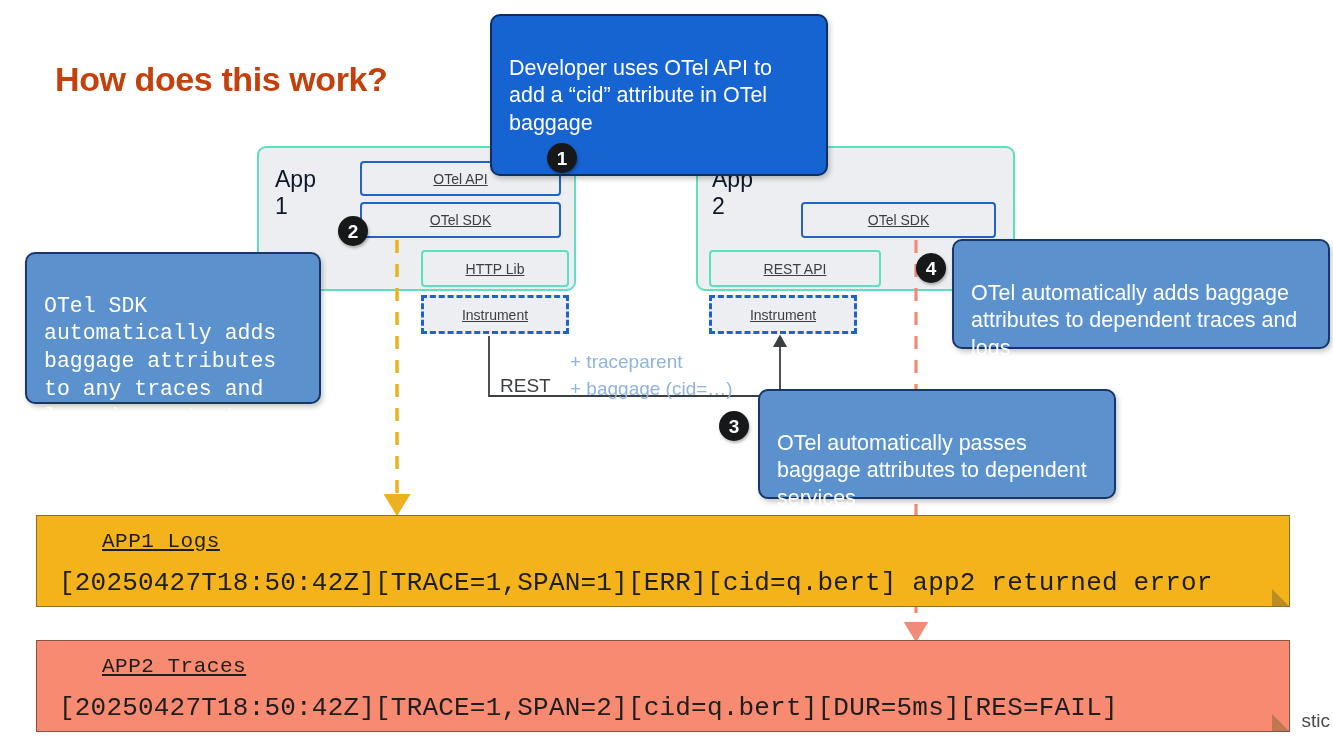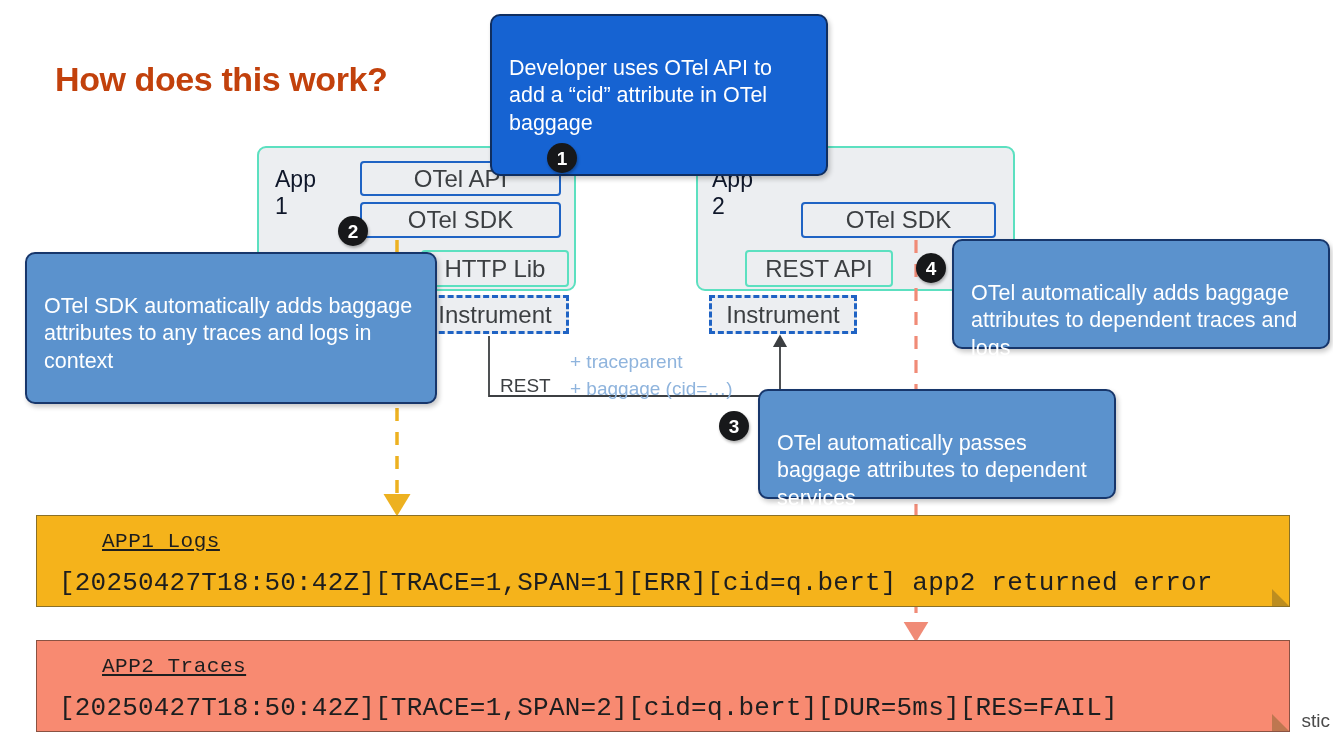--- a/index.html
+++ b/index.html
@@ -44,22 +44,23 @@
   }
 
   
   .chip {
     position: absolute;
     background: #eceef1;
     box-sizing: border-box;
     display: flex;
     align-items: center;
     justify-content: center;
-    font-size: 24px;
+    font-size: 14px;
     color: #3c3f42;
+    text-decoration: underline;
   }
   .chip.solid-blue {
     border: 2.5px solid #1f63c4;
     border-radius: 4px;
   }
   .chip.solid-teal {
     border: 2.5px solid #5ce0c0;
     border-radius: 4px;
   }
   .chip.dashed-blue {
@@ -195,21 +196,21 @@
     <span>Instrument</span>
   </div>
 
   <div class="app-box" style="left:696px; top:146px; width:319px; height:145px;"></div>
   <div class="app-label" style="left:712px; top:166px;">App
 2</div>
 
   <div class="chip solid-blue" style="left:801px; top:202px; width:195px; height:36px;">
     <span>OTel SDK</span>
   </div>
-  <div class="chip solid-teal" style="left:709px; top:250px; width:148px; height:37px;margin-left:36px;">
+  <div class="chip solid-teal" style="left:709px; top:250px; width:172px; height:37px;">
     <span>REST API</span>
   </div>
   <div class="chip dashed-blue" style="left:709px; top:295px; width:148px; height:39px;">
     <span>Instrument</span>
   </div>
 
   <svg id="overlay" viewBox="0 0 1333 740" xmlns="http://www.w3.org/2000/svg">
     <defs>
       <marker id="arrow-amber" markerWidth="9" markerHeight="9" refX="3.2" refY="4.5" orient="auto" markerUnits="strokeWidth">
         <path d="M0,0.6 L0,8.4 L6.4,4.5 z" fill="#edb120"></path>
@@ -230,21 +231,21 @@
   </svg>
 
   <div class="rest-label" style="left:500px; top:375px;">REST</div>
   <div class="rest-attrs" style="left:570px; top:349px;">+ traceparent
 + baggage (cid=…)</div>
 
   <div class="callout strong" style="left:490px; top:14px; width:338px; height:162px;">
     <span>Developer uses OTel API to add a “cid” attribute in OTel baggage</span>
   </div>
 
-  <div class="callout muted" style="left:25px; top:252px; width:412px; height:152px;">
+  <div class="callout muted" style="left:25px; top:252px; width:296px; height:152px;font-family:Liberation Mono, monospace;">
     <span>OTel SDK automatically adds baggage attributes to any traces and logs in context</span>
   </div>
 
   <div class="callout muted" style="left:952px; top:239px; width:378px; height:110px;">
     <span>OTel automatically adds baggage attributes to dependent traces and logs</span>
   </div>
 
   <div class="callout muted" style="left:758px; top:389px; width:358px; height:110px;">
     <span>OTel automatically passes baggage attributes to dependent services</span>
   </div>

